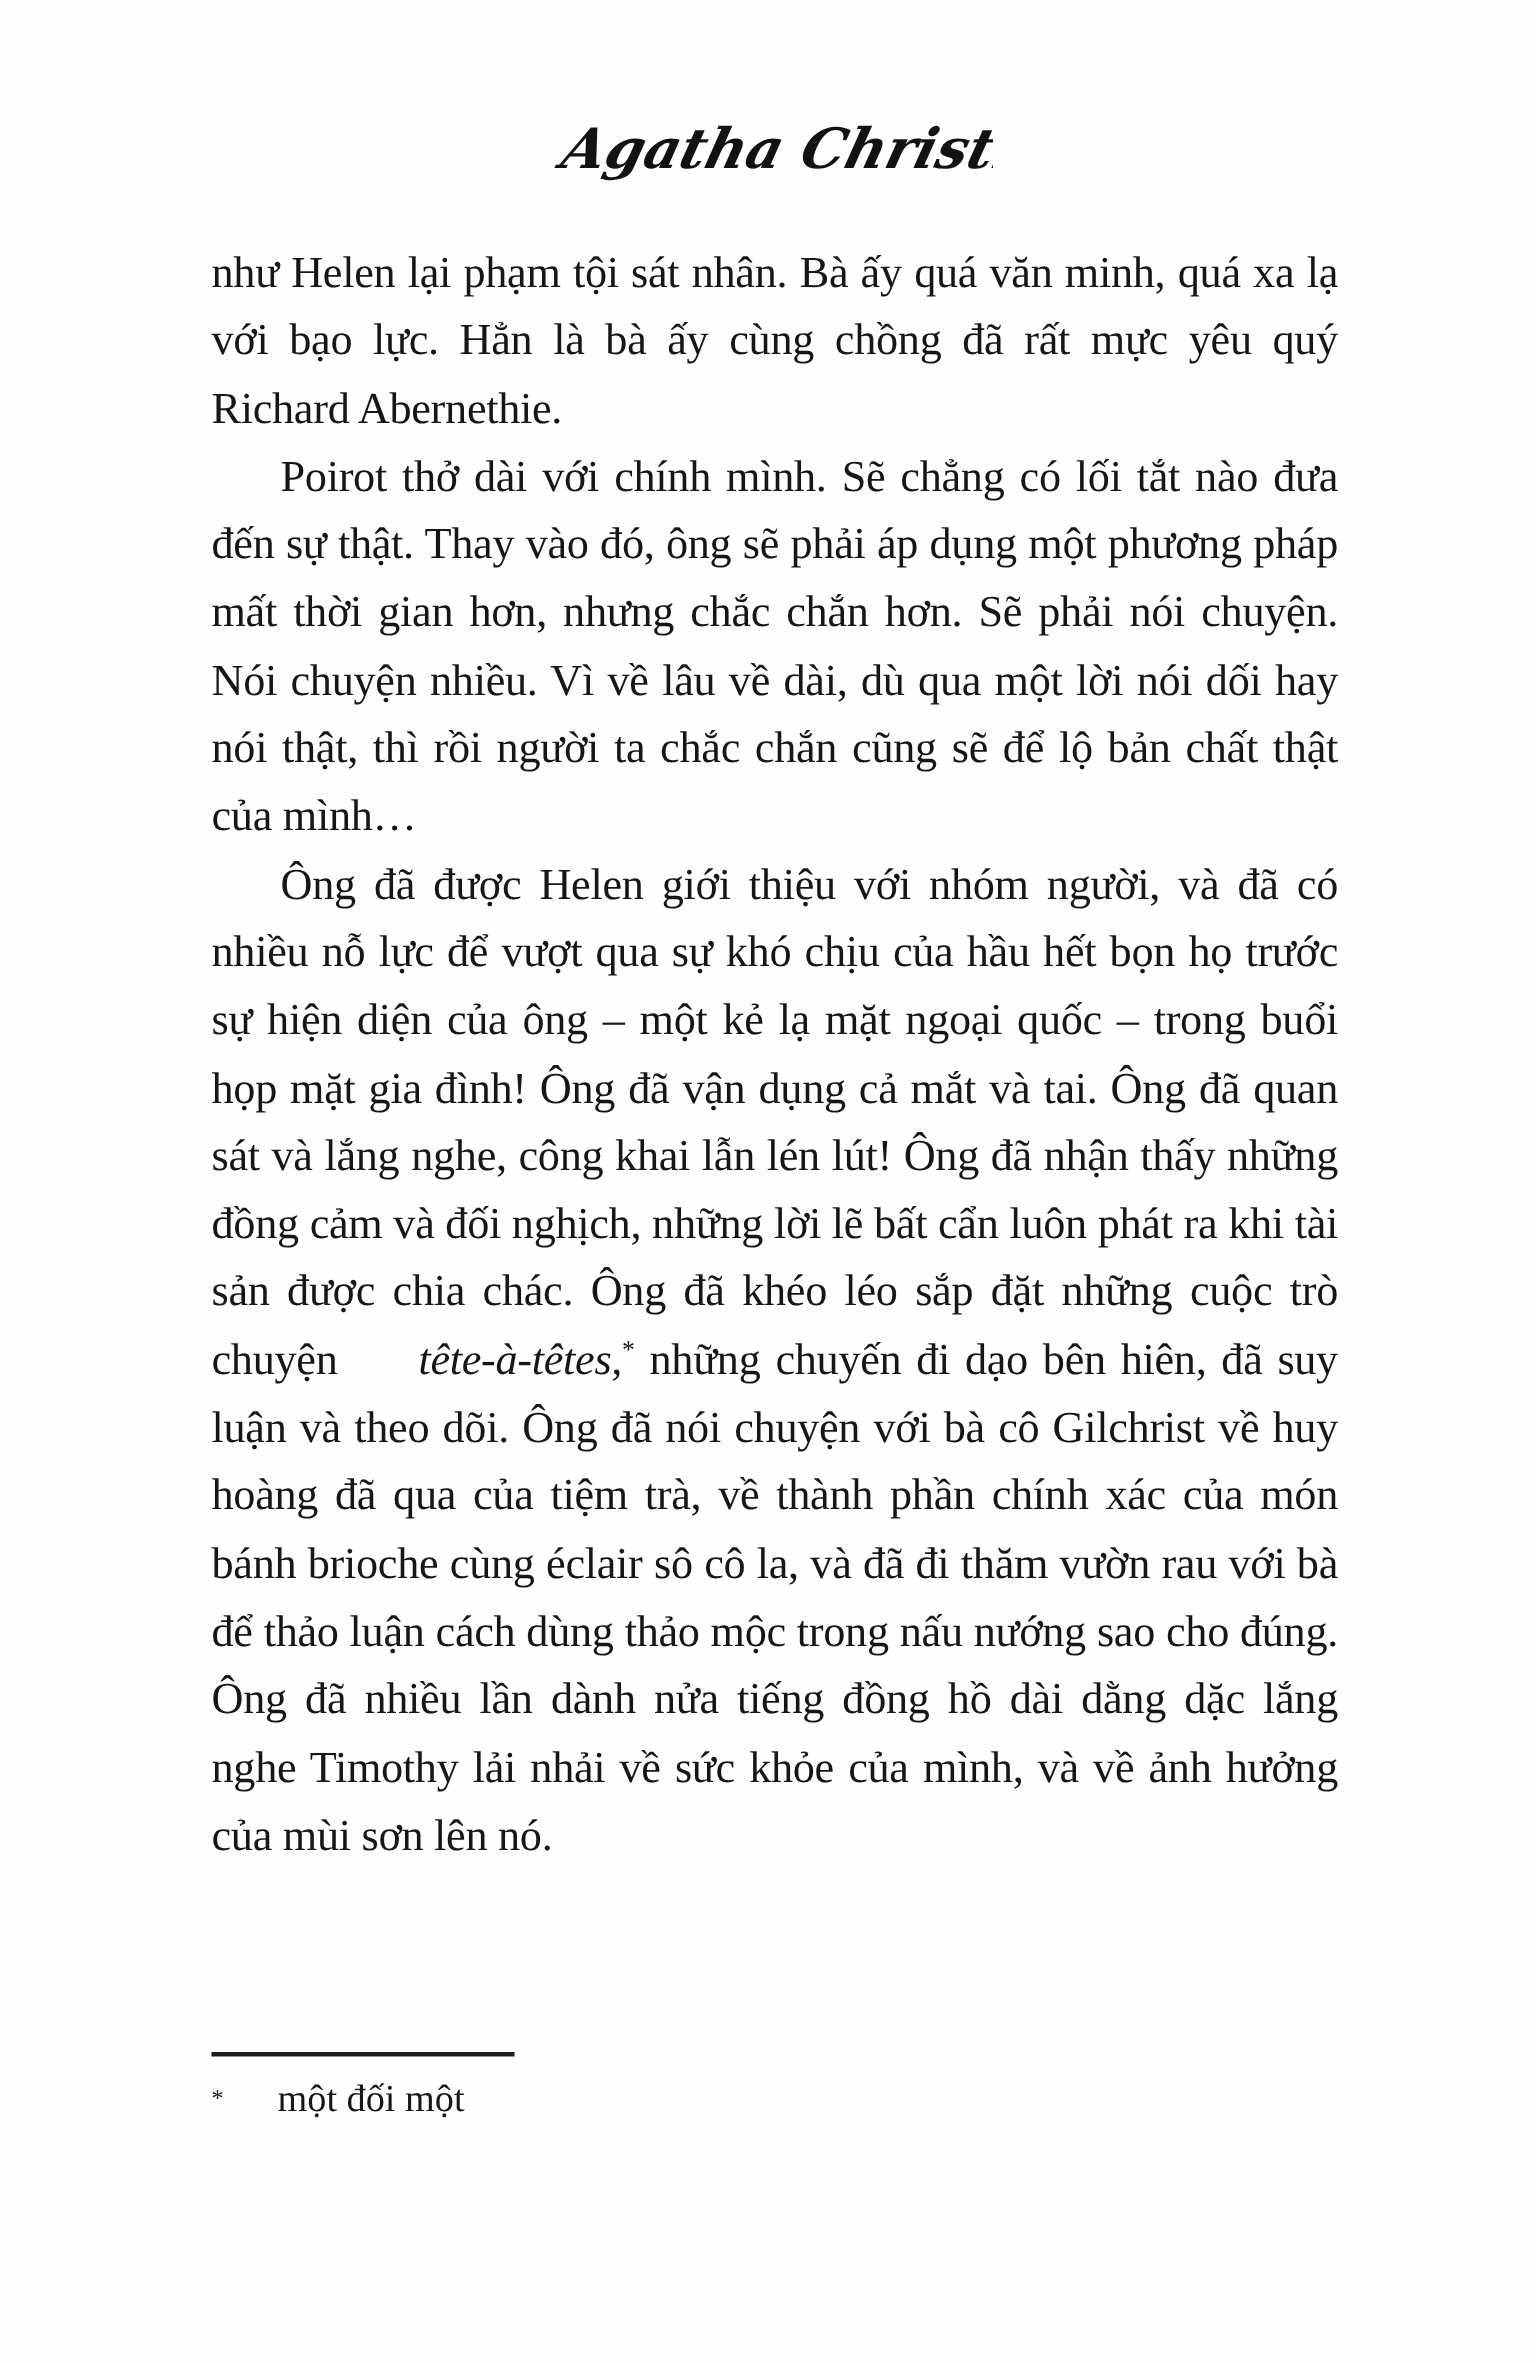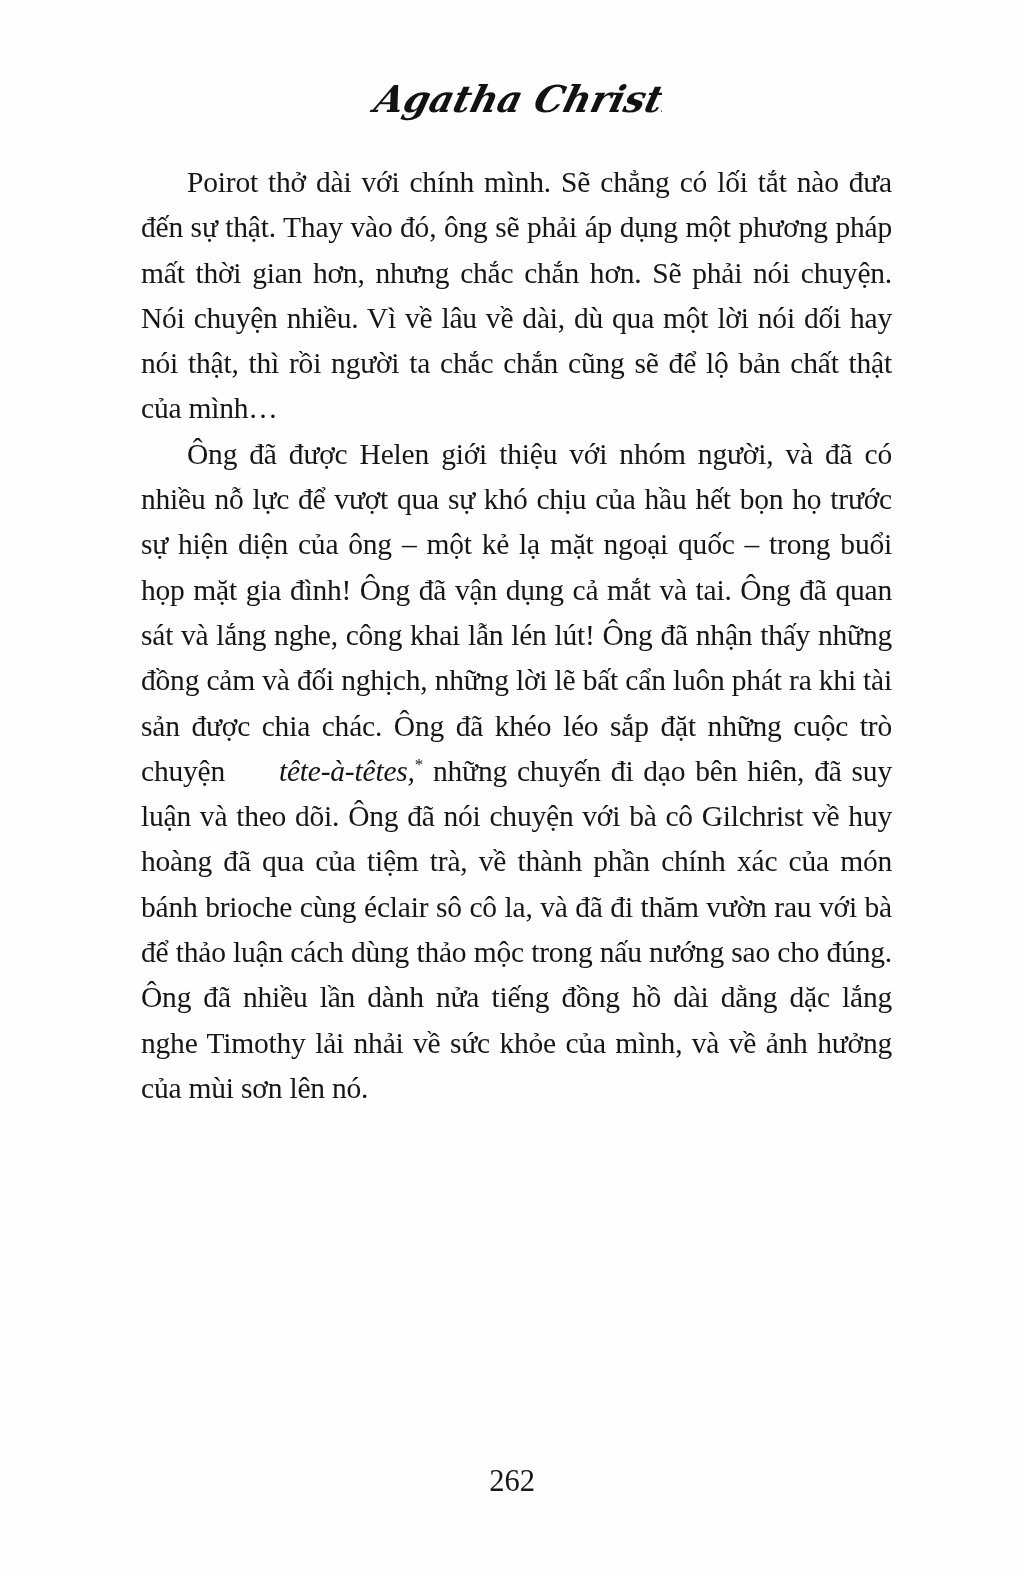--- a/index.html
+++ b/index.html
@@ -98,20 +98,24 @@
 
   <div class="signature-wrap">
     <svg class="signature-svg" width="300" height="72" viewBox="0 0 300 72" aria-hidden="true">
       <g transform="skewX(-14) translate(16,0)">
         <text x="6" y="46" font-size="37">Agatha Christie</text>
       </g>
     </svg>
   </div>
 
   <div class="body-text">
+    <p>như Helen lại phạm tội sát nhân. Bà ấy quá văn minh, quá xa lạ với bạo lực. Hẳn là bà ấy cùng chồng đã rất mực yêu quý Richard Abernethie.</p>
     <p class="indent">Poirot thở dài với chính mình. Sẽ chẳng có lối tắt nào đưa đến sự thật. Thay vào đó, ông sẽ phải áp dụng một phương pháp mất thời gian hơn, nhưng chắc chắn hơn. Sẽ phải nói chuyện. Nói chuyện nhiều. Vì về lâu về dài, dù qua một lời nói dối hay nói thật, thì rồi người ta chắc chắn cũng sẽ để lộ bản chất thật của mình…</p>
     <p class="indent"><span>Ông đã được Helen giới thiệu với nhóm người, và đã có nhiều nỗ lực để vượt qua sự khó chịu của hầu hết bọn họ trước sự hiện diện của ông – một kẻ lạ mặt ngoại quốc – trong buổi họp mặt gia đình! Ông đã vận dụng cả mắt và tai. Ông đã quan sát và lắng nghe, công khai lẫn lén lút! Ông đã nhận thấy những đồng cảm và đối nghịch, những lời lẽ bất cẩn luôn phát ra khi tài sản được chia chác. Ông đã khéo léo sắp đặt những cuộc trò chuyện</span> <span class="italic-phrase">tête-à-têtes,</span><sup class="fn-ref">*</sup> <span>những chuyến đi dạo bên hiên, đã suy luận và theo dõi. Ông đã nói chuyện với bà cô Gilchrist về huy hoàng đã qua của tiệm trà, về thành phần chính xác của món bánh brioche cùng éclair sô cô la, và đã đi thăm vườn rau với bà để thảo luận cách dùng thảo mộc trong nấu nướng sao cho đúng. Ông đã nhiều lần dành nửa tiếng đồng hồ dài dằng dặc lắng nghe Timothy lải nhải về sức khỏe của mình, và về ảnh hưởng của mùi sơn lên nó.</span></p>
   </div>
 
+  <div class="footnote">
+    <div class="fn-rule"></div>
+    <div class="fn-line"><span class="fn-marker">*</span><span class="fn-text">một đối một</span></div>
+  </div>
 
-  <div class="page-number">262</div>
 
 </div>
 
 </body></html>

